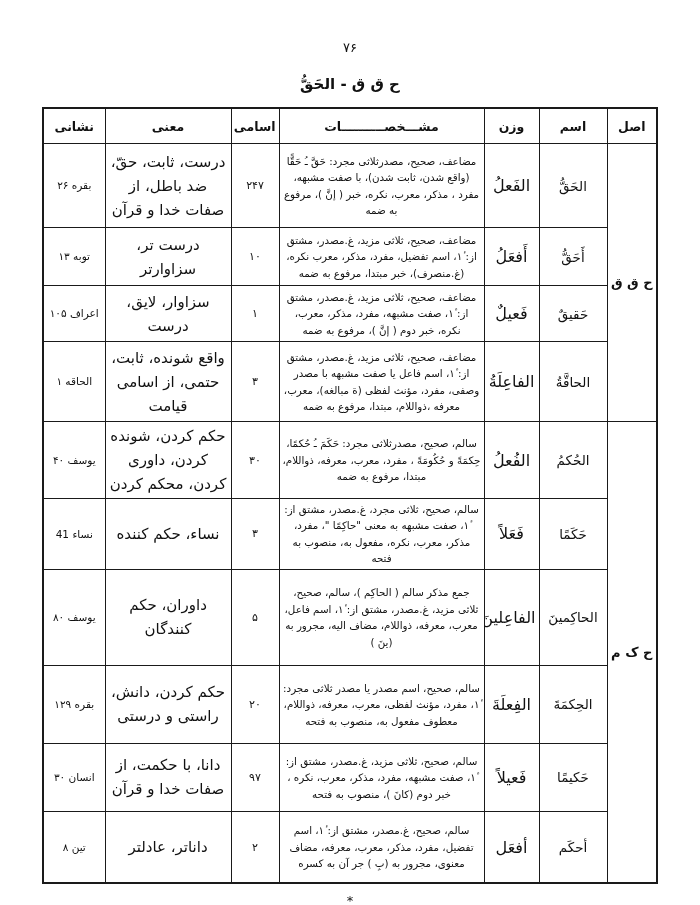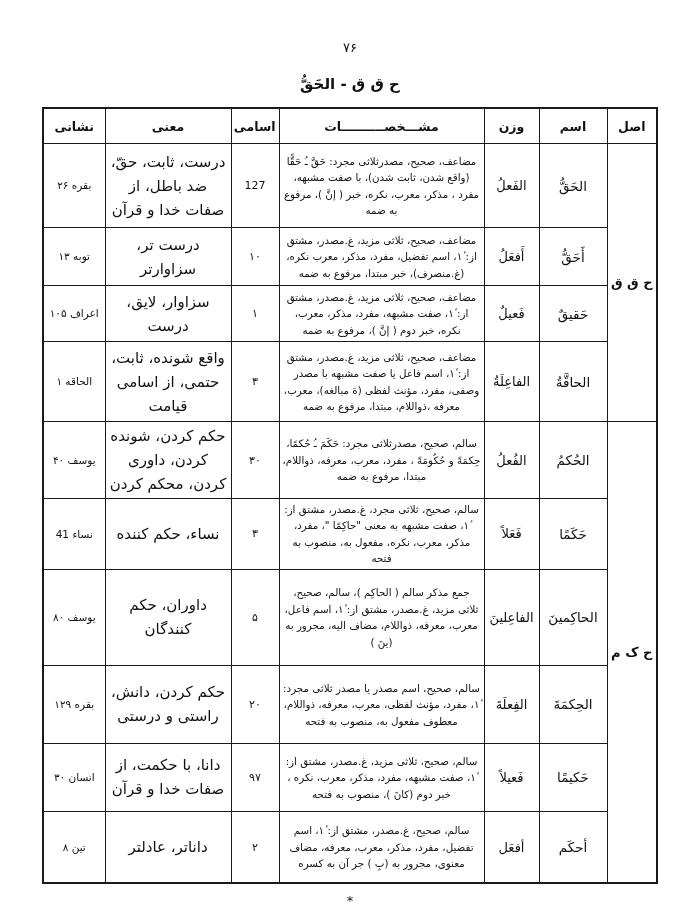--- a/index.html
+++ b/index.html
@@ -25,21 +25,21 @@
     padding:2px 3px;
     text-align:center;vertical-align:middle;
     overflow:hidden;
   }
   table.lex th{font-size:12.5px;font-weight:bold;height:30px;}
   td.c-det{font-size:10.3px;line-height:1.6;}
   td.c-mean{font-size:15px;line-height:1.6;}
   td.c-count{font-size:11px;}
   td.c-ref{font-size:10.5px;line-height:1.6;}
   td.c-esm{font-size:13.5px;}
-  td.c-vazn{font-size:13px;}
+  td.c-vazn{font-size:16px;}
   td.c-root{font-size:13px;vertical-align:top;padding-top:10px;font-weight:bold;}
   .footer-mark{text-align:center;margin-top:9px;font-size:13px;}
 </style>
 </head>
 <body>
 
 <div class="page-number">۷۶</div>
 <div class="doc-title">ح ق ق - الحَقُّ</div>
 
 <table class="lex">
@@ -62,21 +62,21 @@
       <th>معنی</th>
       <th>نشانی</th>
     </tr>
   </thead>
   <tbody>
     <tr style="height:84px">
       <td class="c-root" rowspan="4">ح ق ق</td>
       <td class="c-esm">الحَقُّ</td>
       <td class="c-vazn">الفَعلُ</td>
       <td class="c-det">مضاعف، صحیح، مصدرثلاثی مجرد: حَقَّ ـُ حَقًّا (واقع شدن، ثابت شدن)، با صفت مشبهه، مفرد ، مذکر، معرب، نکره، خبر ( إنَّ )، مرفوع به ضمه</td>
-      <td class="c-count">127</td>
+      <td class="c-count">۲۴۷</td>
       <td class="c-mean">درست، ثابت، حقّ، ضد باطل،  از صفات خدا و قرآن</td>
       <td class="c-ref">بقره ۲۶</td>
     </tr>
     <tr style="height:58px">
       <td class="c-esm">أَحَقُّ</td>
       <td class="c-vazn">أَفعَلُ</td>
       <td class="c-det">مضاعف، صحیح، ثلاثی مزید، غ.مصدر، مشتق از: ١ٔ، اسم تفضیل، مفرد، مذکر، معرب نکره، (غ.منصرف)، خبر مبتدا، مرفوع به ضمه</td>
       <td class="c-count">۱۰</td>
       <td class="c-mean">درست تر، سزاوارتر</td>
       <td class="c-ref">توبه ۱۳</td>

